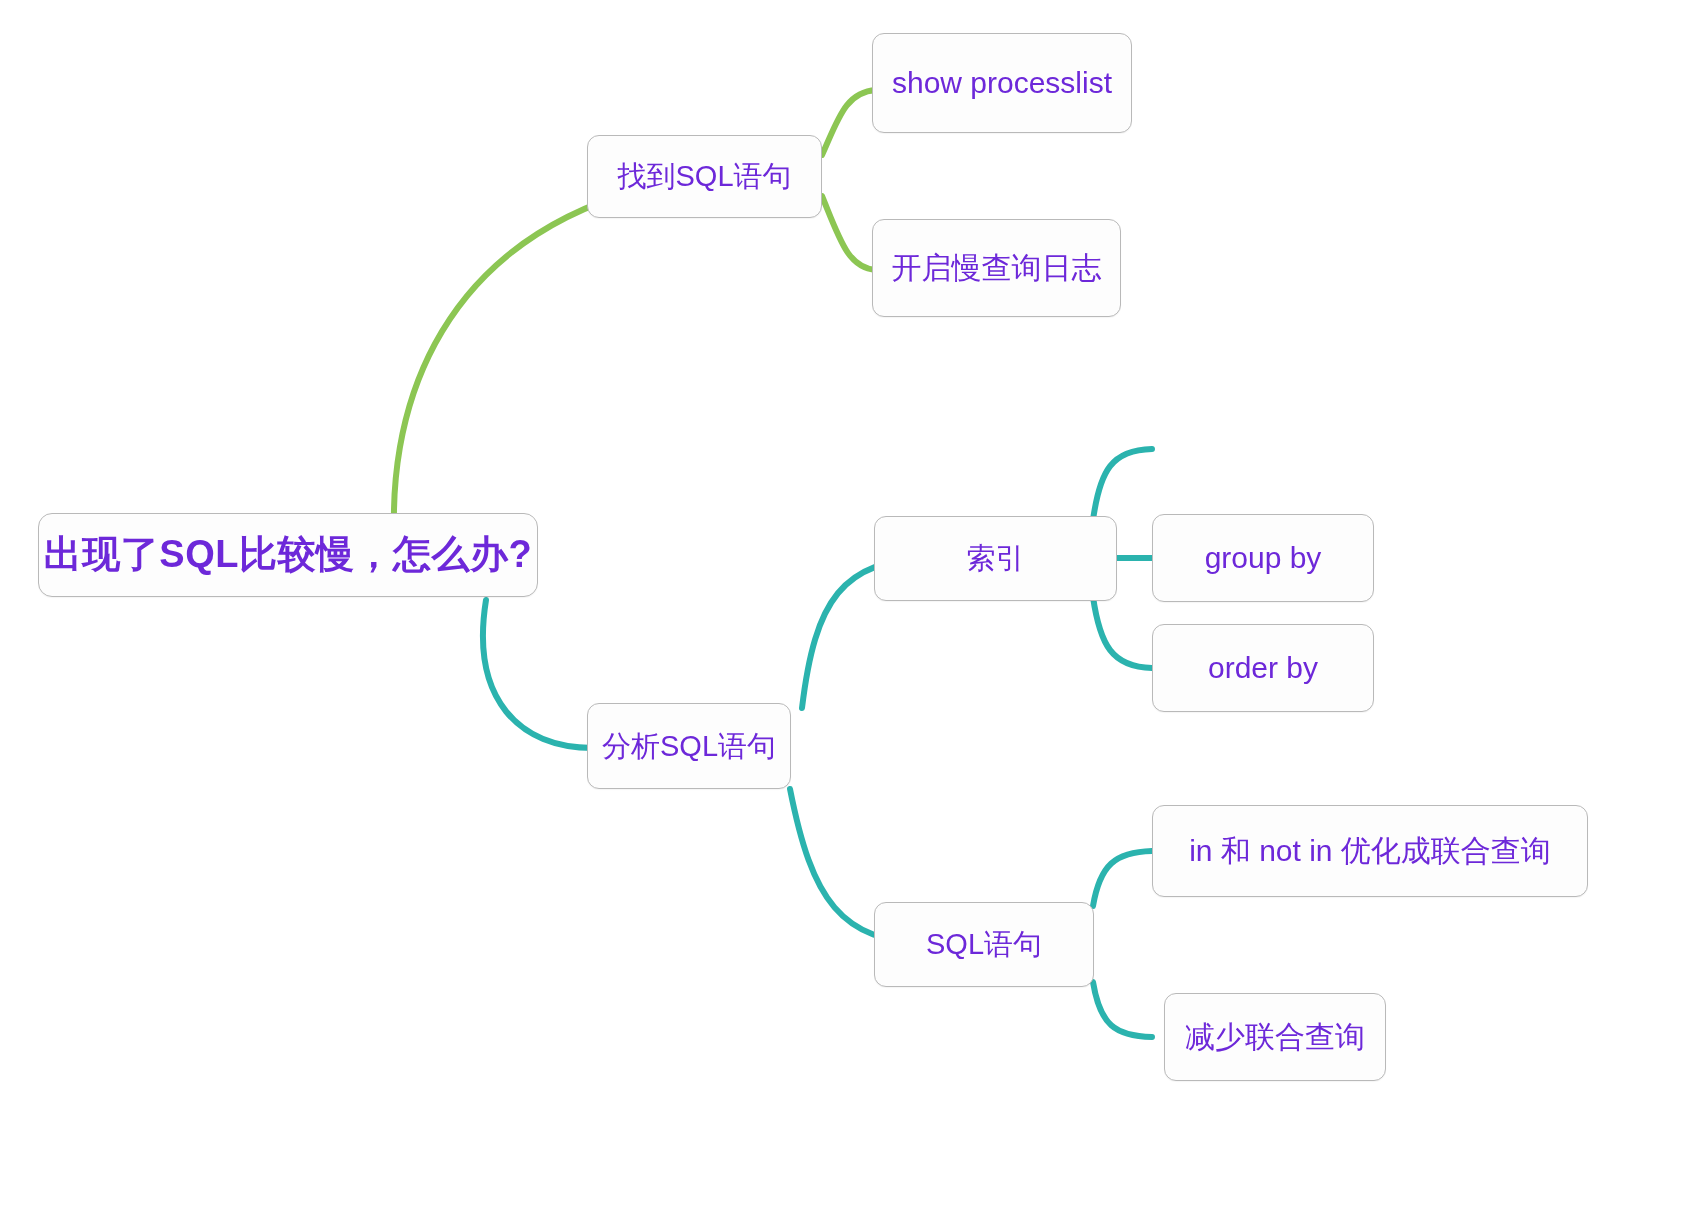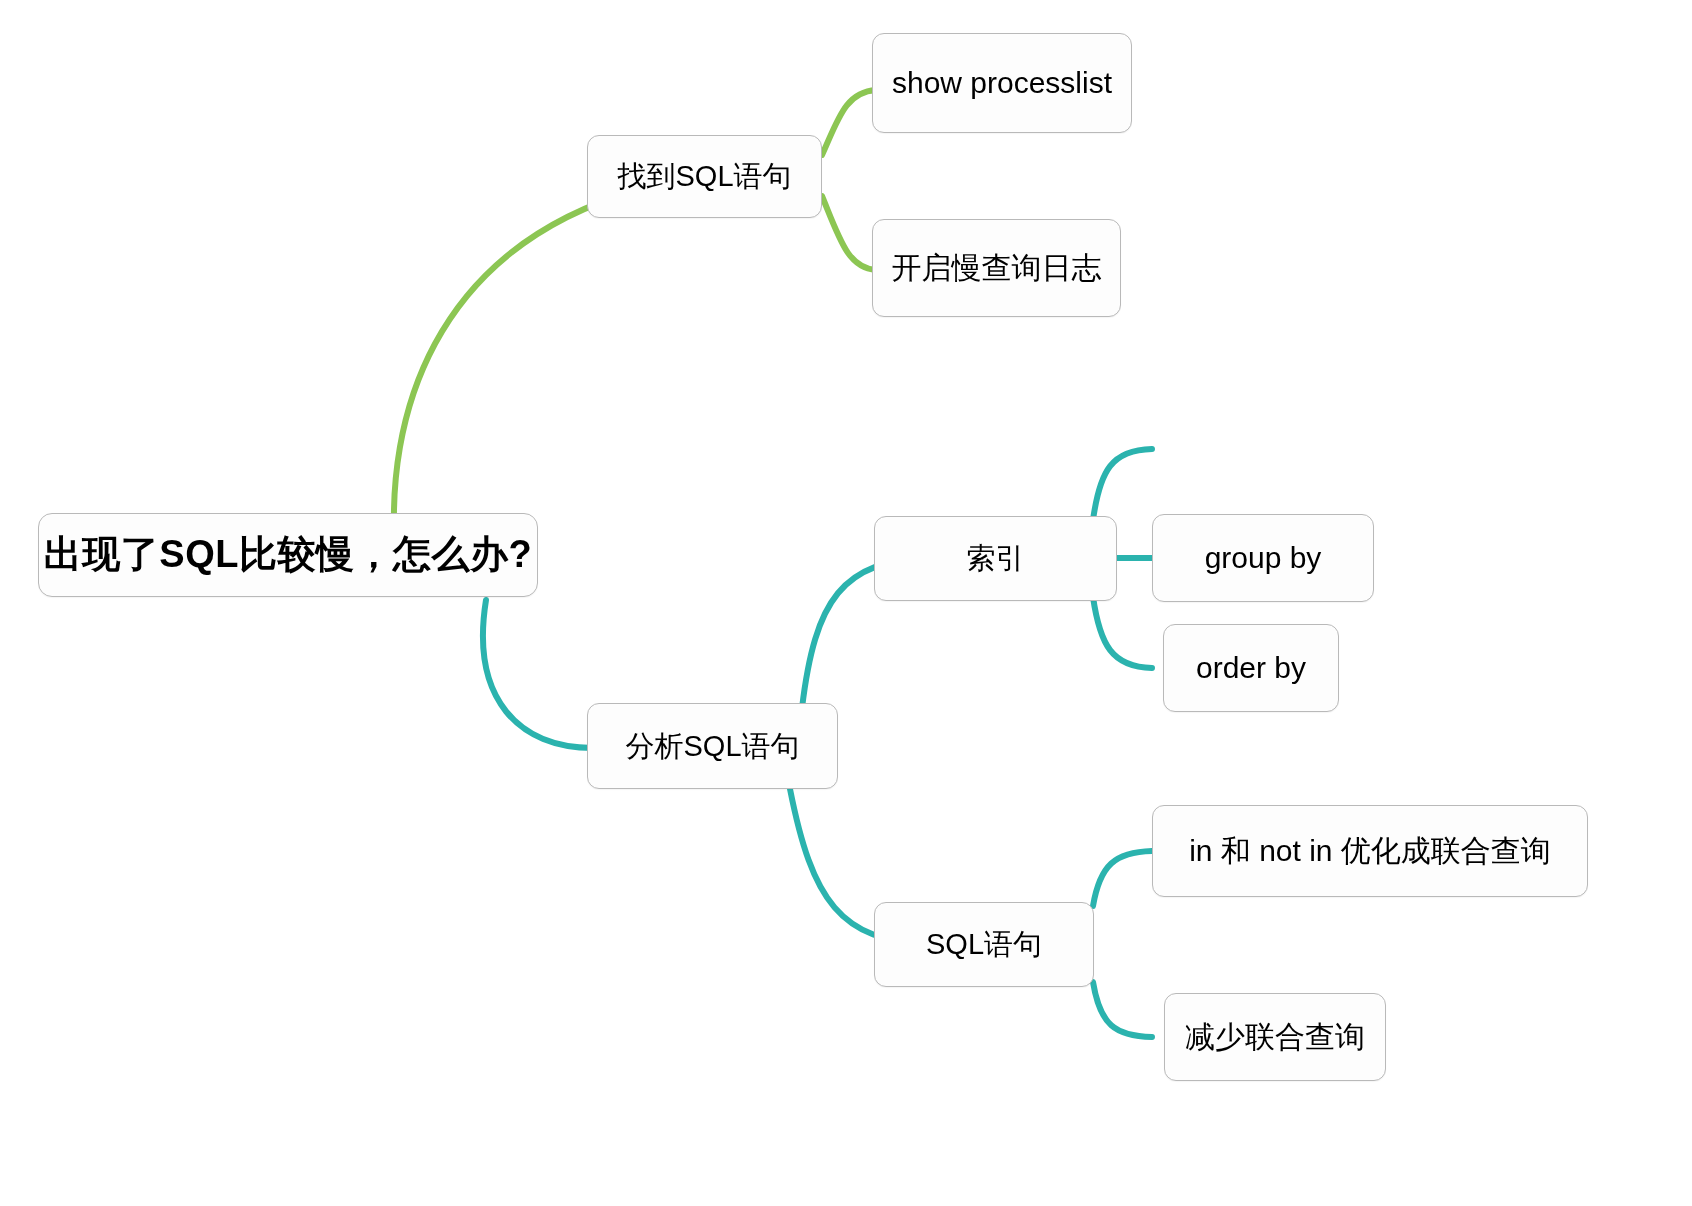--- a/index.html
+++ b/index.html
@@ -27,21 +27,21 @@
   }
   .node {
     position: absolute;
     box-sizing: border-box;
     background: #fdfdfd;
     border: 1.6px solid #b9b9b9;
     border-radius: 12px;
     display: flex;
     align-items: center;
     justify-content: center;
-    color: #000000;
+    color: #6d28d9;
     white-space: nowrap;
     box-shadow: 0 1px 1px rgba(0,0,0,0.04);
   }
   .node-label {
     display: block;
     line-height: 1.2;
   }
   .node.root {
     border-radius: 14px;
     font-weight: bold;
@@ -90,34 +90,34 @@
   </div>
 
   <div class="node leaf" style="left: 872px; top: 33px; width: 260px; height: 100px; background: rgb(253, 253, 253); border-color: rgb(185, 185, 185);">
     <span class="node-label">show processlist</span>
   </div>
 
   <div class="node leaf" style="left: 872px; top: 219px; width: 249px; height: 98px; background: rgb(253, 253, 253); border-color: rgb(185, 185, 185);">
     <span class="node-label">开启慢查询日志</span>
   </div>
 
-  <div class="node branch" style="left: 587px; top: 703px; width: 251px; height: 86px; background: rgb(253, 253, 253); border-color: rgb(185, 185, 185);">
+  <div class="node branch" style="left: 587px; top: 703px; width: 204px; height: 86px; background: rgb(253, 253, 253); border-color: rgb(185, 185, 185);">
     <span class="node-label">分析SQL语句</span>
   </div>
 
   <div class="node branch" style="left: 874px; top: 516px; width: 243px; height: 85px; background: rgb(253, 253, 253); border-color: rgb(185, 185, 185);">
     <span class="node-label">索引</span>
   </div>
 
 
   <div class="node leaf" style="left: 1152px; top: 514px; width: 222px; height: 88px; background: rgb(253, 253, 253); border-color: rgb(185, 185, 185);">
     <span class="node-label">group by</span>
   </div>
 
-  <div class="node leaf" style="left: 1152px; top: 624px; width: 176px; height: 88px; background: rgb(253, 253, 253); border-color: rgb(185, 185, 185); margin-left: 11px;">
+  <div class="node leaf" style="left: 1152px; top: 624px; width: 222px; height: 88px; background: rgb(253, 253, 253); border-color: rgb(185, 185, 185);">
     <span class="node-label">order by</span>
   </div>
 
   <div class="node branch" style="left: 874px; top: 902px; width: 220px; height: 85px; background: rgb(253, 253, 253); border-color: rgb(185, 185, 185);">
     <span class="node-label">SQL语句</span>
   </div>
 
   <div class="node leaf" style="left: 1152px; top: 805px; width: 436px; height: 92px; background: rgb(253, 253, 253); border-color: rgb(185, 185, 185);">
     <span class="node-label">in 和 not in 优化成联合查询</span>
   </div>

